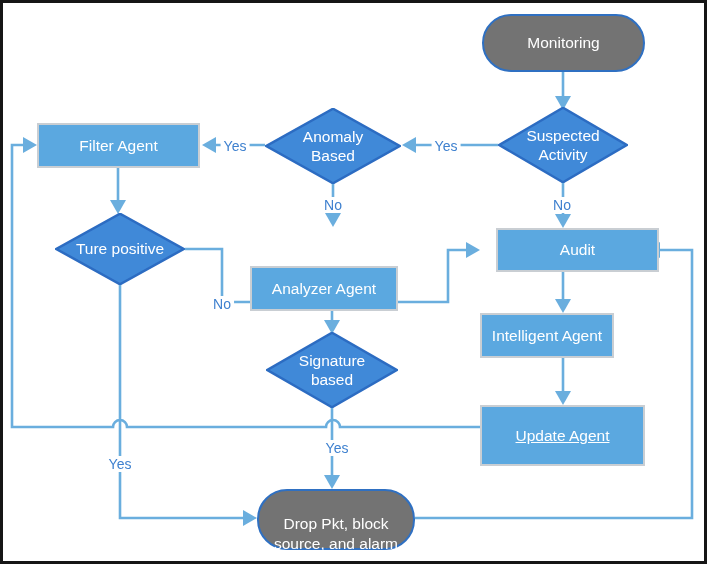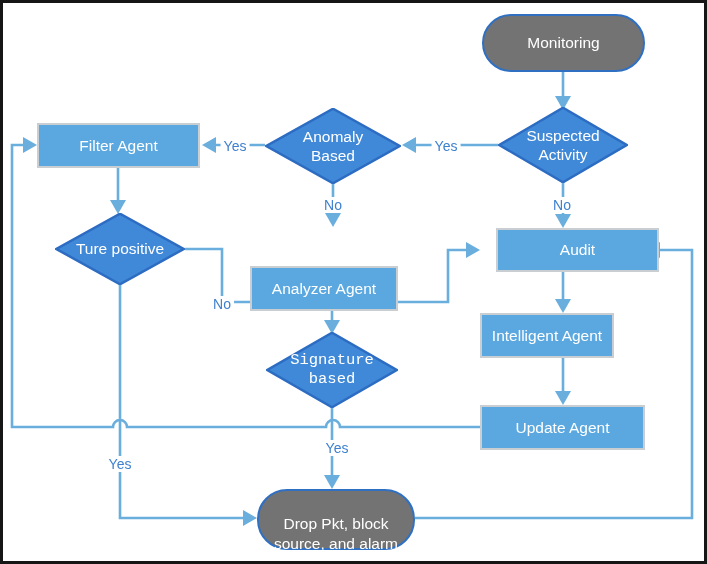--- a/index.html
+++ b/index.html
@@ -112,29 +112,29 @@
   </div>
 
   <div class="node node-rect" style="left:496px; top:228px; width:163px; height:44px;">
     <span class="node-label">Audit</span>
   </div>
 
   <div class="node node-rect" style="left:480px; top:313px; width:134px; height:45px;">
     <span class="node-label">Intelligent Agent</span>
   </div>
 
-  <div class="node node-rect" style="left:480px; top:405px; width:165px; height:45px;">
+  <div class="node node-rect" style="left:480px; top:405px; width:165px; height:61px;text-decoration:underline;">
     <span class="node-label">Update Agent</span>
   </div>
 
   <div class="node node-diamond" style="left:266px; top:332px; width:132px; height:76px;">
     <svg class="diamond-svg" viewBox="0 0 100 100" preserveAspectRatio="none">
       <polygon points="50,1 99,50 50,99 1,50"></polygon>
     </svg>
-    <span class="node-label" style="max-width:86px;font-family:Liberation Mono, monospace;">Signature based</span>
+    <span class="node-label" style="max-width:86px;">Signature based</span>
   </div>
 
   <div class="node node-stadium" style="left:257px; top:489px; width:158px; height:61px; border-radius:30px;">
     <span class="node-label" style="max-width:140px;margin-top:28px;">Drop Pkt, block source, and alarm</span>
   </div>
 
   <div class="edge-label" style="left:446px; top:146px;">Yes</div>
   <div class="edge-label" style="left:235px; top:146px;">Yes</div>
   <div class="edge-label" style="left:562px; top:205px;">No</div>
   <div class="edge-label" style="left:333px; top:205px;">No</div>

